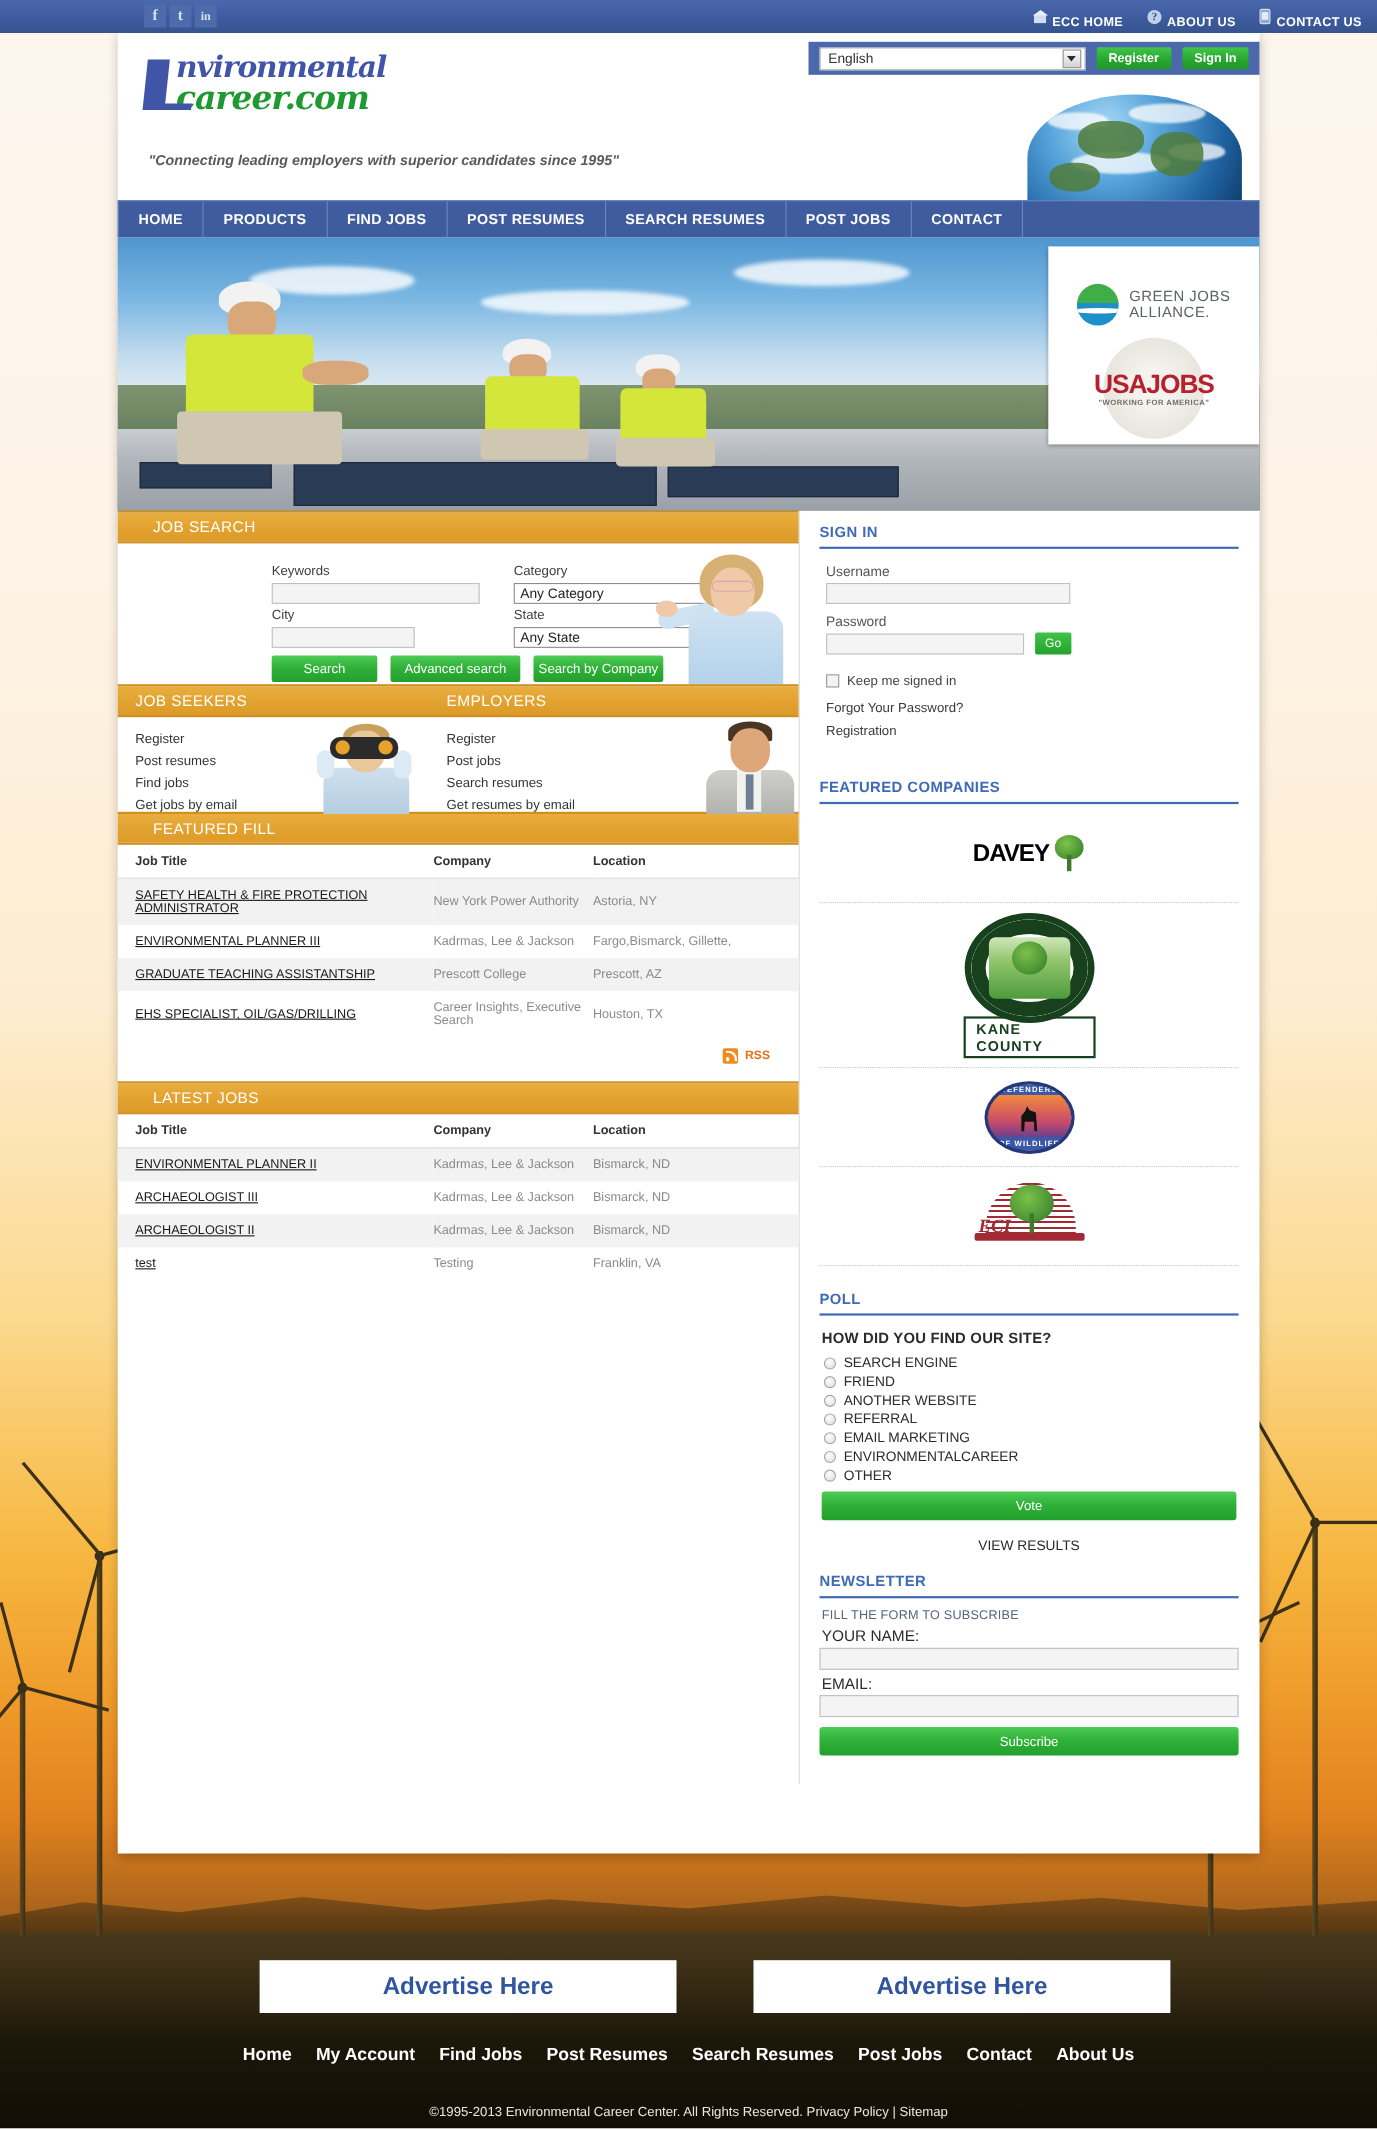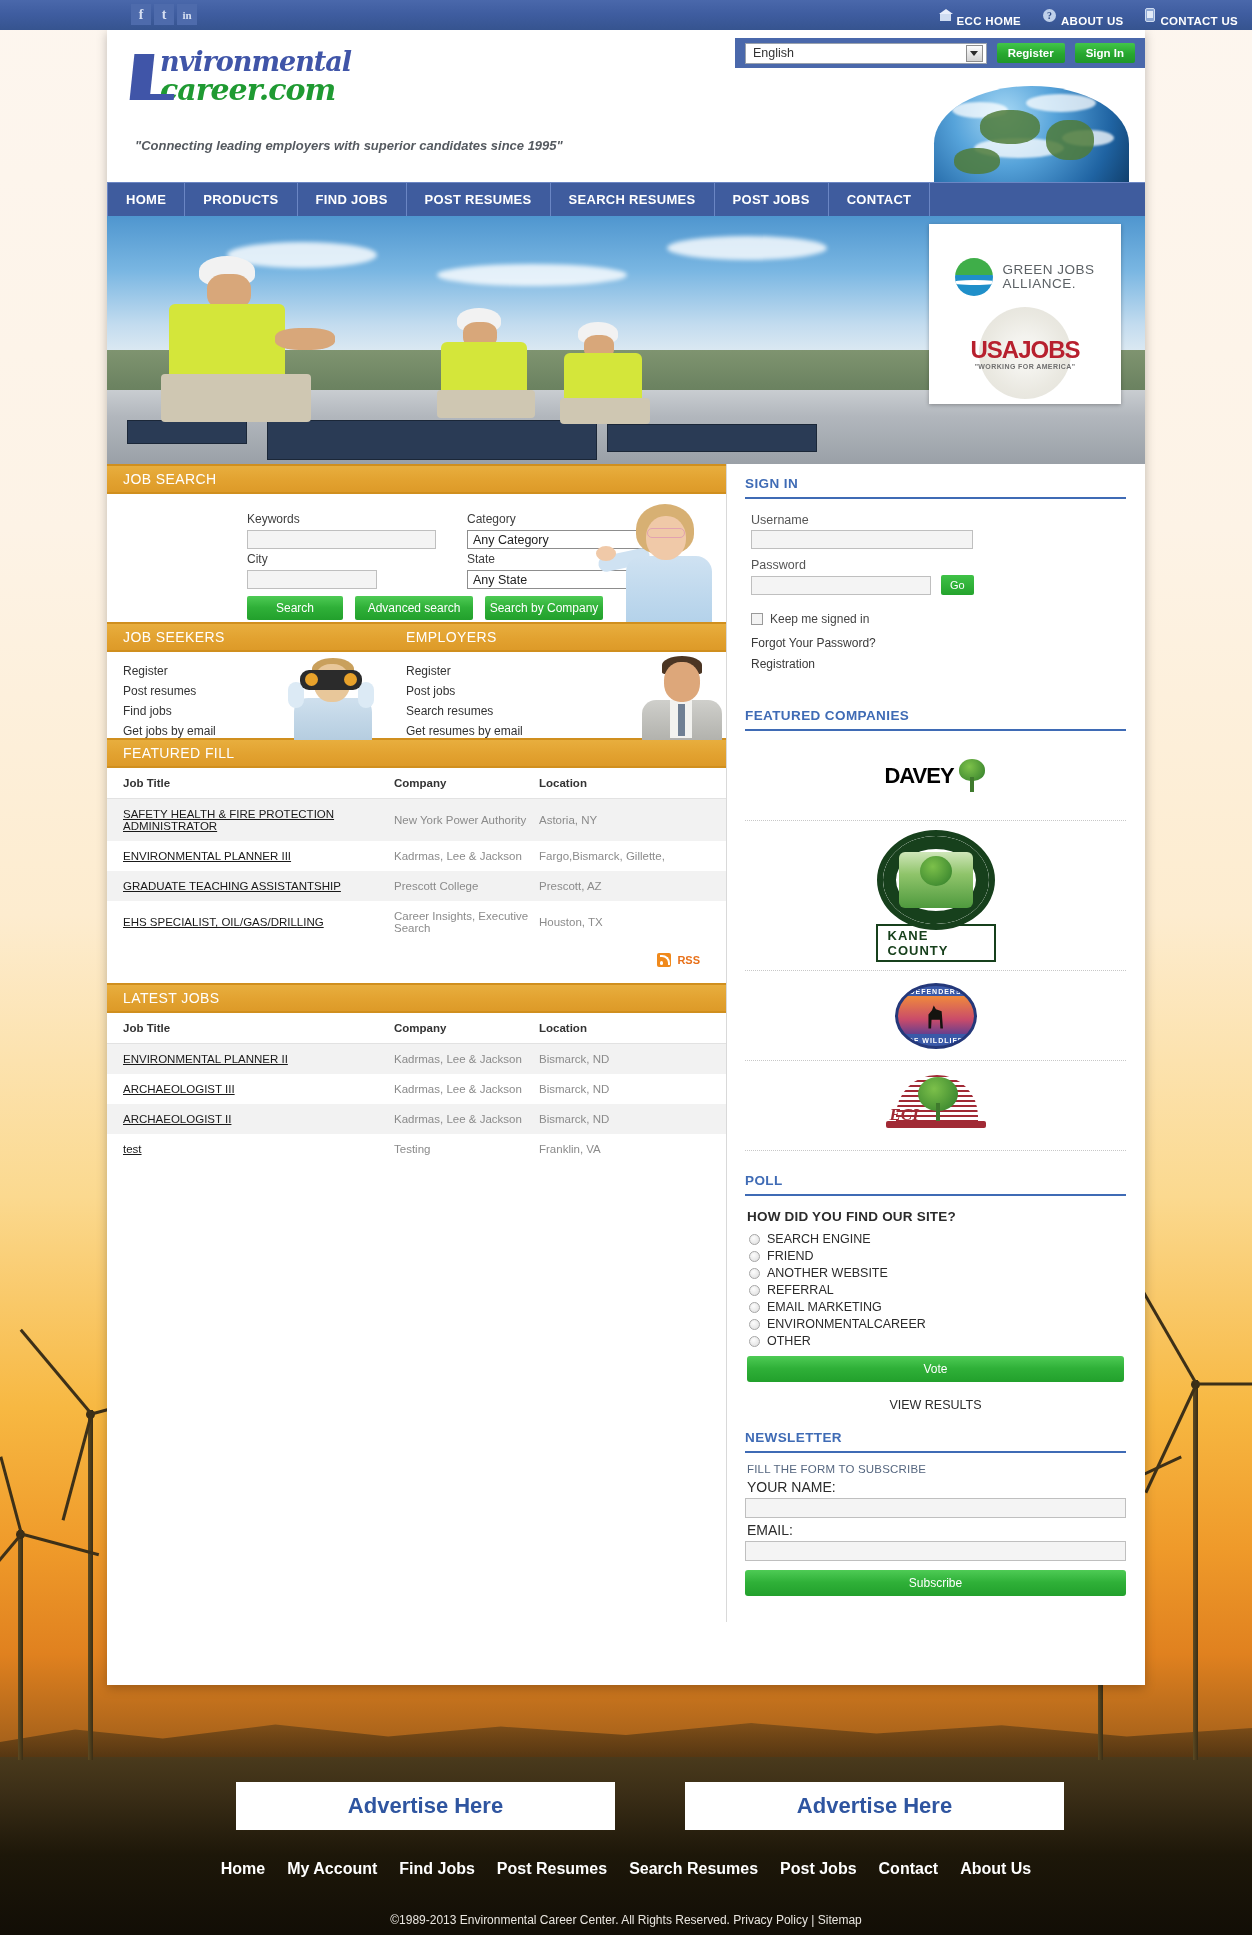--- a/index.html
+++ b/index.html
@@ -180,21 +180,21 @@
     background:linear-gradient(to bottom,#7f9470 0%,#6d8462 30%,#5d7353 65%,#4f6347 100%); }
   #hero-roof { position:absolute; left:0; right:0; bottom:0; height:30%;
     background:linear-gradient(to bottom,#c9cdd1 0%,#b2b7bd 35%,#9aa0a7 100%); }
   .panel { position:absolute; background:#2a3b55; border:1px solid #1b2738; }
   .worker { position:absolute; }
   .vest { position:absolute; background:#d4e63a; border-radius:6px 6px 3px 3px; }
   .helmet { position:absolute; background:#f2f2f2; border-radius:50% 50% 35% 35%; }
   .skin { position:absolute; background:#d8a77a; border-radius:40%; }
   .pants { position:absolute; background:#cfc7b2; border-radius:4px; }
   #hero-logos {
-    position:absolute; right:24px; top:8px; width:192px; height:180px;
+    position:absolute; right:0; top:8px; width:192px; height:180px;
     background:#fff; box-shadow:0 1px 4px rgba(0,0,0,.3);
     display:flex; flex-direction:column; align-items:center; justify-content:space-around;
     padding:14px 0;
   }
   #gja { display:flex; align-items:center; gap:9px; }
   #gja-mark {
     width:38px; height:38px; border-radius:50%;
     background:linear-gradient(to bottom,#3fae49 0%, #3fae49 46%, #1f8fc9 46%, #1f8fc9 100%);
     position:relative; overflow:hidden;
   }
@@ -218,21 +218,21 @@
   
   #cols { display:flex; }
   #left { width:620px; border-right:1px solid #d9d9d9; }
   #right { width:417px; padding:0 18px; }
 
   .bar {
     background:linear-gradient(to bottom,#e8ae3e 0%, #e2a230 55%, #dd9a28 100%);
     border-top:2px solid #d08f1e; border-bottom:2px solid #d08f1e;
     height:30px; display:flex; align-items:center;
     color:#ffffff; font-size:14px; letter-spacing:.4px;
-    padding-left:16px; font-family:"Liberation Sans", sans-serif;
+    padding-left:32px; font-family:"Liberation Sans", sans-serif;
   }
   .bar.two { padding-left:0; }
   .bar.two span { display:block; }
   .bar-a { width:297px; padding-left:16px; }
   .bar-b { padding-left:2px; }
 
   
   #jsearch { position:relative; height:128px; }
   .fl { font-size:12px; color:#3e3e3e; margin-bottom:4px; }
   .fi {
@@ -855,18 +855,18 @@
     <span class="fn">Home</span>
     <span class="fn">My Account</span>
     <span class="fn">Find Jobs</span>
     <span class="fn">Post Resumes</span>
     <span class="fn">Search Resumes</span>
     <span class="fn">Post Jobs</span>
     <span class="fn">Contact</span>
     <span class="fn">About Us</span>
   </div>
   <div id="copy">
-    <span>©1989-2013 Environmental Career Center. All Rights Reserved.</span>
+    <span>©1995-2013 Environmental Career Center. All Rights Reserved.</span>
     <a>Privacy Policy</a>
     <span>|</span>
     <a>Sitemap</a>
   </div>
 </div>
 
 </body></html>

